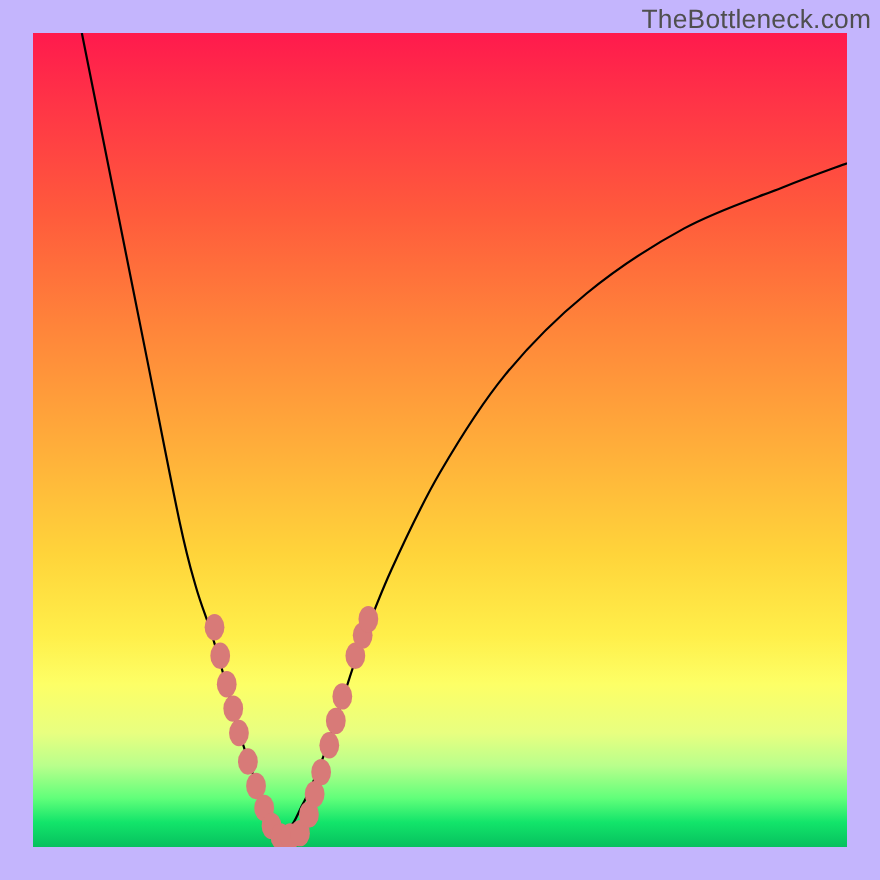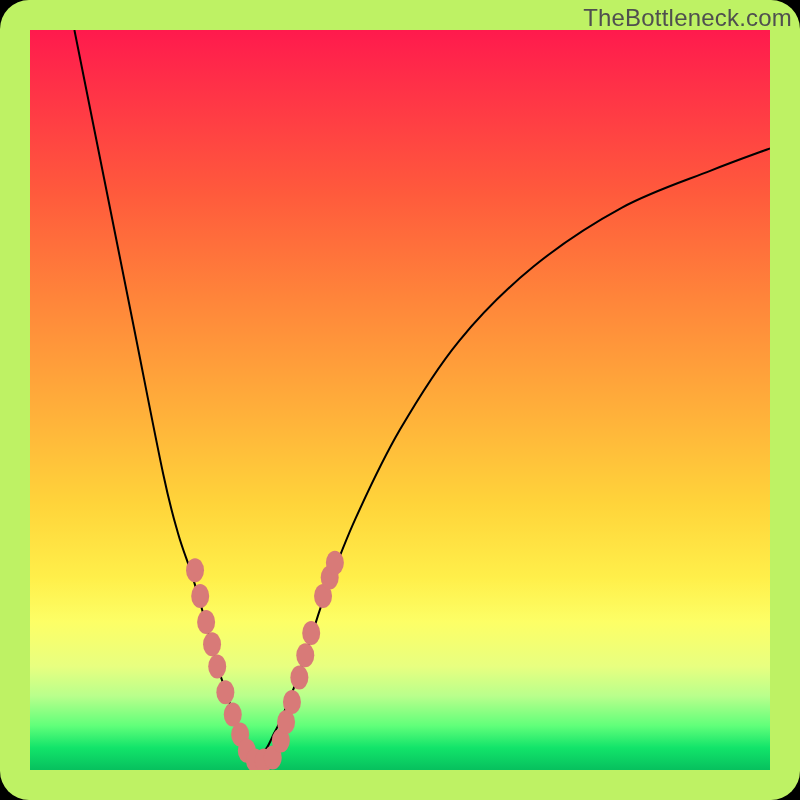--- a/index.html
+++ b/index.html
@@ -10,22 +10,21 @@
     overflow: hidden;
     background: #000;
     font-family: Arial, Helvetica, sans-serif;
   }
   .frame {
     position: absolute;
     left: 0;
     top: 0;
     width: 800px;
     height: 800px;
-    background: #bef264;
-    border-radius: 29px;
+    background: #c4b5fd;
   }
   .plot-area {
     position: absolute;
     left: 30px;
     top: 30px;
     width: 740px;
     height: 740px;
     
     background: linear-gradient(
       to bottom,

